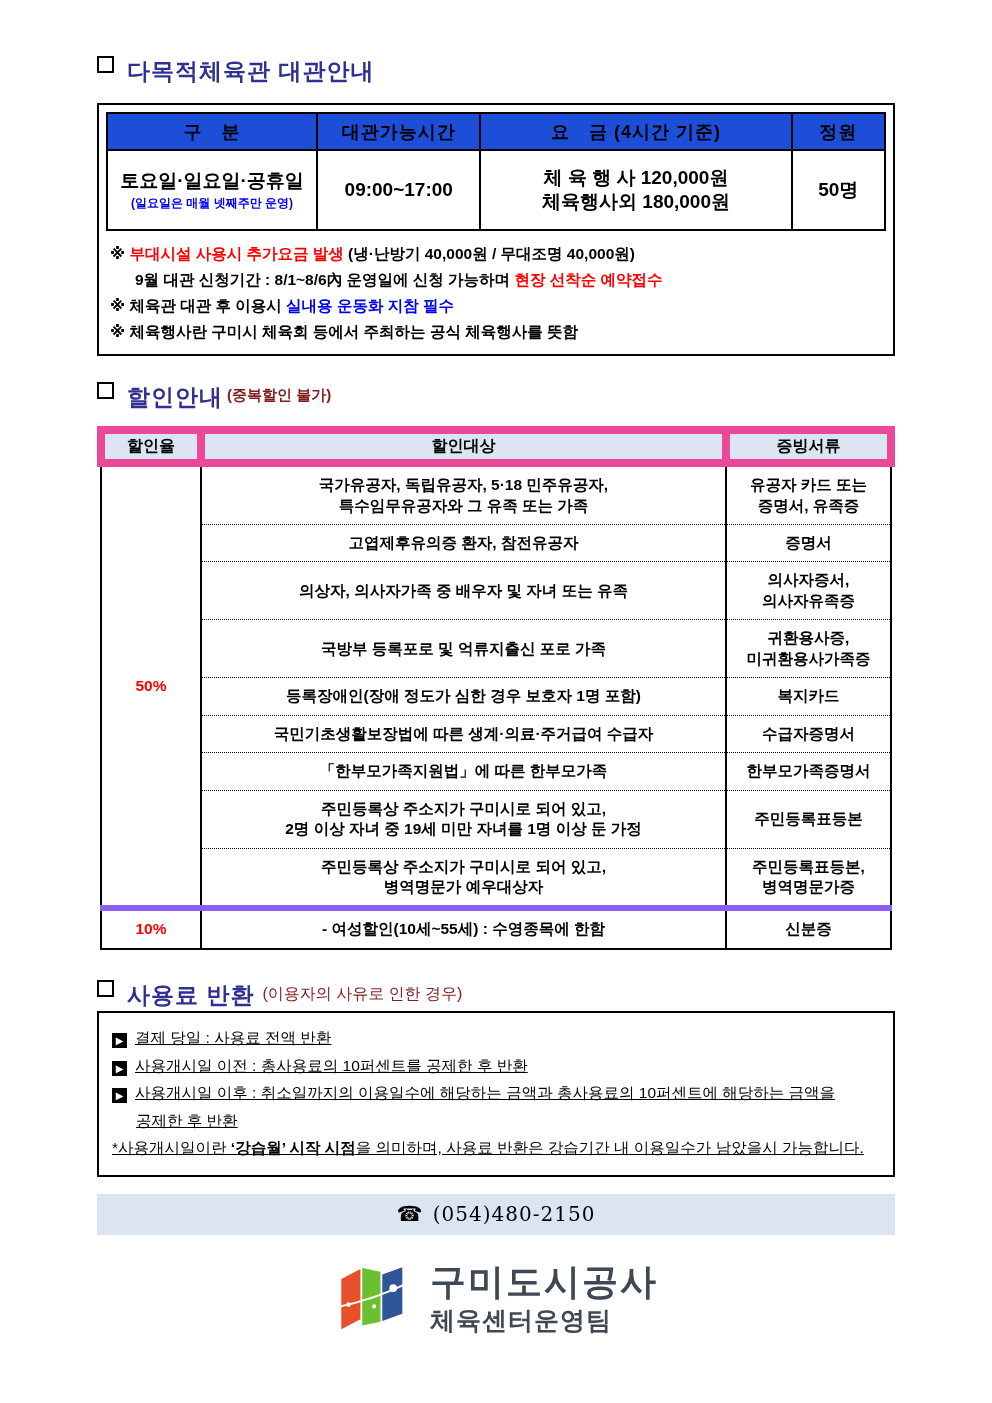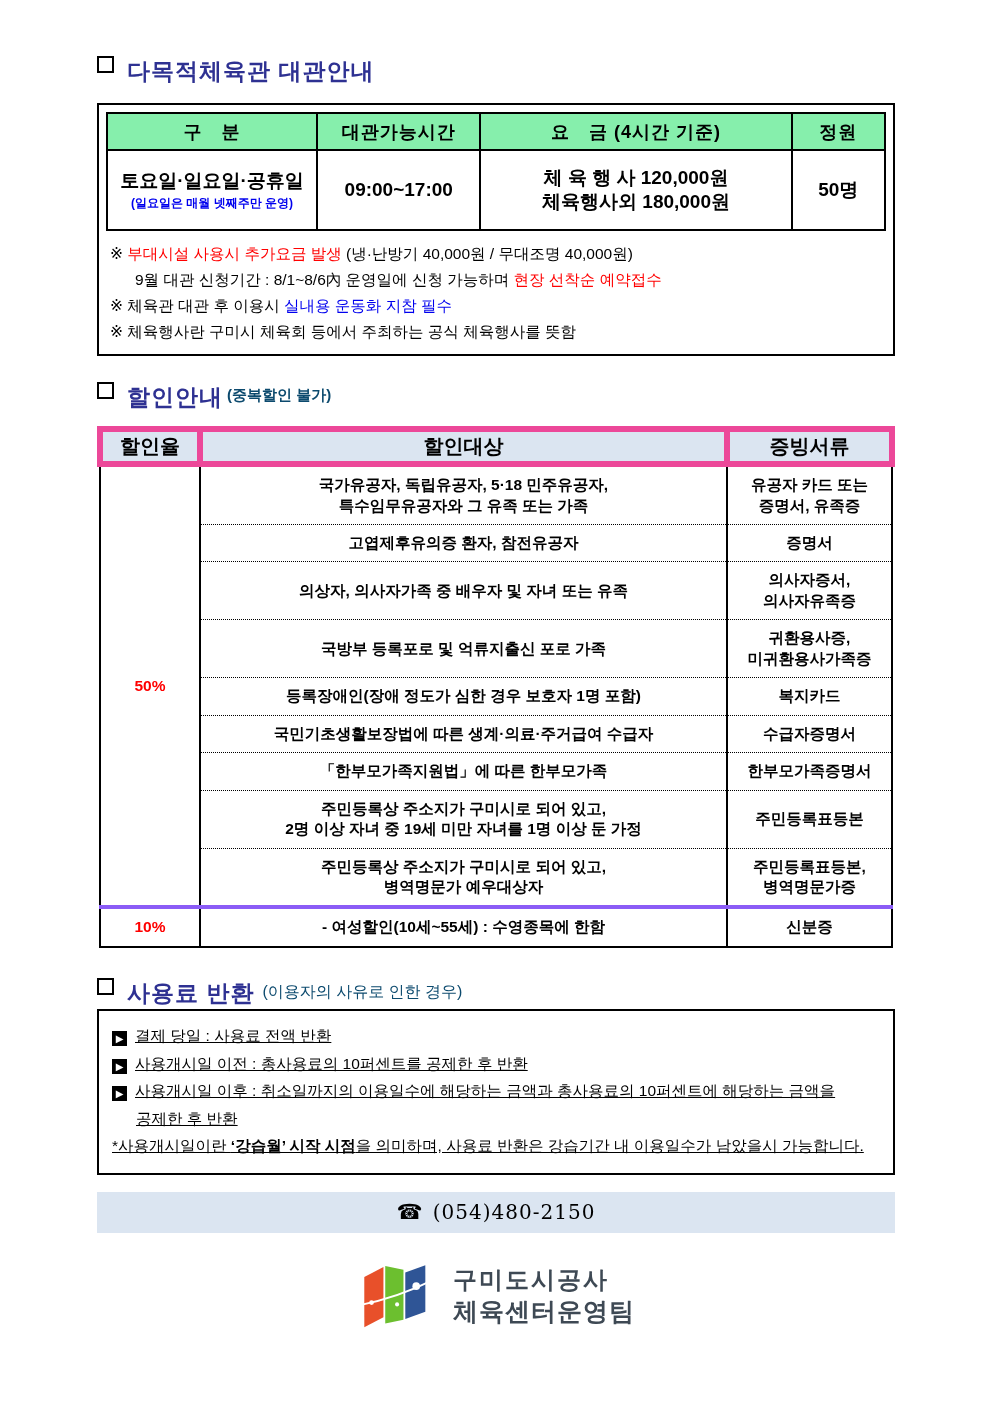--- a/index.html
+++ b/index.html
@@ -12,57 +12,57 @@
     position: relative;
   }
   .page { padding: 56px 97px 30px 97px; }
 
   
   .sec-head { display:flex; align-items:flex-start; margin:0; }
   .sec-head .box-icon {
     width:17px; height:17px; border:2.5px solid #000; margin-right:13px; flex:0 0 auto;
   }
   .sec-head .head-text { color:#2e3192; font-size:23px; font-weight:bold; letter-spacing:1px; }
-  .sec-head .head-sub  { color:#0c4a6e; font-size:15px; font-weight:bold; margin-left:4px; margin-top:4px;}
+  .sec-head .head-sub  { color:#7f1d1d; font-size:15px; font-weight:bold; margin-left:4px; margin-top:4px;}
   .sec-head .head-sub.spaced { margin-left:8px; font-weight:normal; font-size:16px;}
 
   
   .outer-box {
     border:2px solid #000;
     margin-top:16px;
     padding:7px 7px 6px 7px;
   }
   table.rental { width:100%; border-collapse:collapse; table-layout:fixed; }
   table.rental th, table.rental td { border:2px solid #000; text-align:center; font-weight:bold; }
-  table.rental th { background:#86efac; height:37px; font-size:18px; letter-spacing:1px;}
+  table.rental th { background:#1d4ed8; height:37px; font-size:18px; letter-spacing:1px;}
   table.rental td { height:80px; font-size:19px; }
   .col-cat {width:27%;} .col-time {width:21%;} .col-fee {width:40%;} .col-cap {width:12%;}
   .cat-sub { display:block; color:#0000ee; font-size:12px; margin-top:1px; }
   .fee-line { display:block; line-height:1.25; }
 
-  .notes { padding:10px 2px 3px 4px; font-size:15.5px; font-weight:normal; line-height:1.68; }
+  .notes { padding:10px 2px 3px 4px; font-size:15.5px; font-weight:bold; line-height:1.68; }
   .notes .indent { padding-left:25px; }
   .t-red  { color:#ff0000; }
   .t-blue { color:#0000ee; }
 
   
   .sec2 { margin-top:26px; }
   table.discount { width:100%; border-collapse:collapse; margin-top:13px; border:2.5px solid #000; }
   table.discount th {
-    background:#dbe5f1; border:6px solid #ec4899; height:33px; font-size:20px; font-weight:bold;
+    background:#dbe5f1; border:8px solid #ec4899; height:33px; font-size:16px; font-weight:bold;
   }
   table.discount td {
     border-left:2px solid #000; border-right:2px solid #000;
     border-top:1px dotted #000; border-bottom:1px dotted #000;
     text-align:center; font-weight:bold; font-size:15.5px;
     padding:8px 6px; line-height:1.32;
   }
   .col-rate {width:100px;} .col-doc {width:165px;}
   td.rate-cell { color:#ff0000; font-size:37px; font-weight:bold; border-bottom:2px solid #000; border-top:2px solid #000;}
-  tr.row-10 td { border-top:4px solid #8b5cf6; }
+  tr.row-10 td { border-top:6px solid #8b5cf6; }
   .cell-line { display:block; }
 
   .foot-notes { margin-top:13px; font-size:15px; line-height:1.9; letter-spacing:0.2px;}
 
   
   .sec3 { margin-top:30px; }
   .refund-box {
     border:2px solid #000; 
     padding:11px 13px 13px 13px;
     font-size:15.5px; line-height:1.78;text-decoration:underline;
@@ -79,21 +79,21 @@
     margin-top:17px; height:41px; background:#dbe5f1;
     display:flex; align-items:center; justify-content:center;
     font-family:"DejaVu Serif", serif; font-size:20px; letter-spacing:1px;
   }
   .phone-band .phone-icon { margin-right:9px; font-size:21px; }
 
   
   .logo-row { margin-top:22px; display:flex; justify-content:center; align-items:center; }
   .logo-mark { width:82px; height:86px; margin-right:14px; flex:0 0 auto; }
   .logo-texts { display:flex; flex-direction:column; }
-  .logo-company { color:#3e4954; font-size:24px; font-weight:bold; letter-spacing:2px; line-height:1.05; }
+  .logo-company { color:#3e4954; font-size:36px; font-weight:bold; letter-spacing:2px; line-height:1.05; }
   .logo-team    { color:#3e4954; font-size:25px; font-weight:bold; letter-spacing:1px; margin-top:3px; }
 </style>
 </head>
 <body>
 
 <div class="page">
 
   <div class="sec-head">
     <span class="box-icon"></span>
     <span class="head-text">다목적체육관 대관안내</span>

